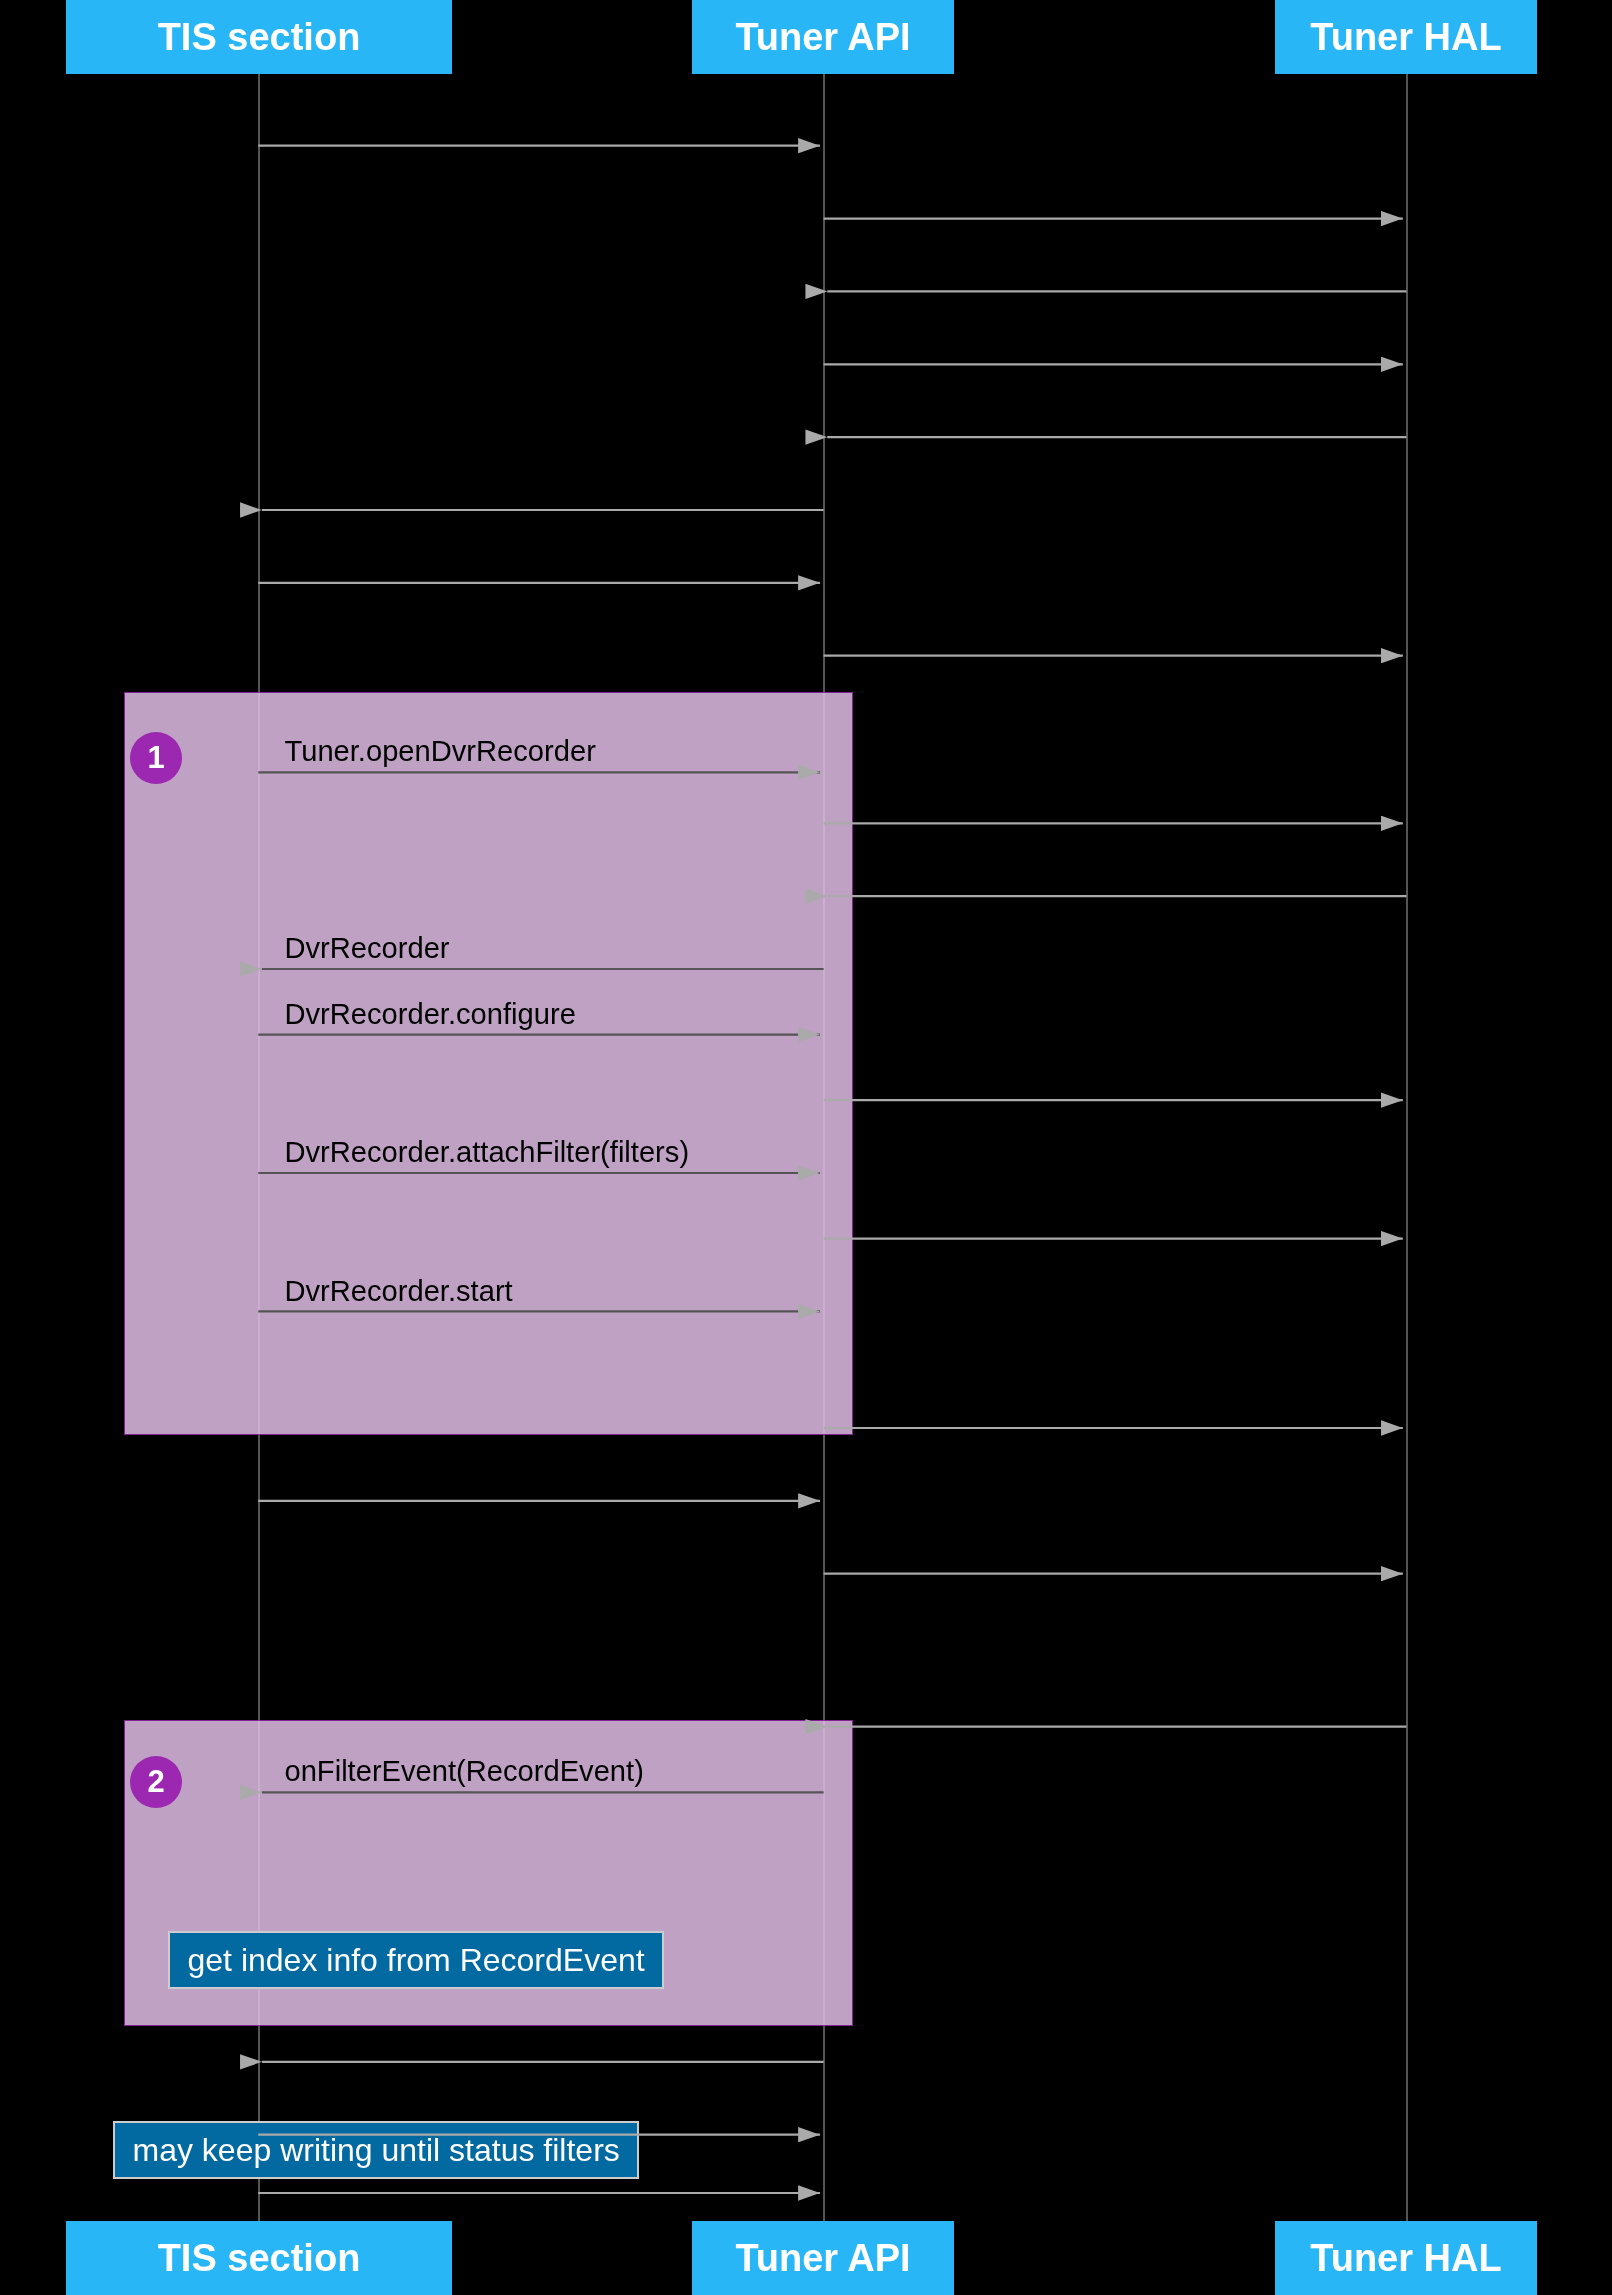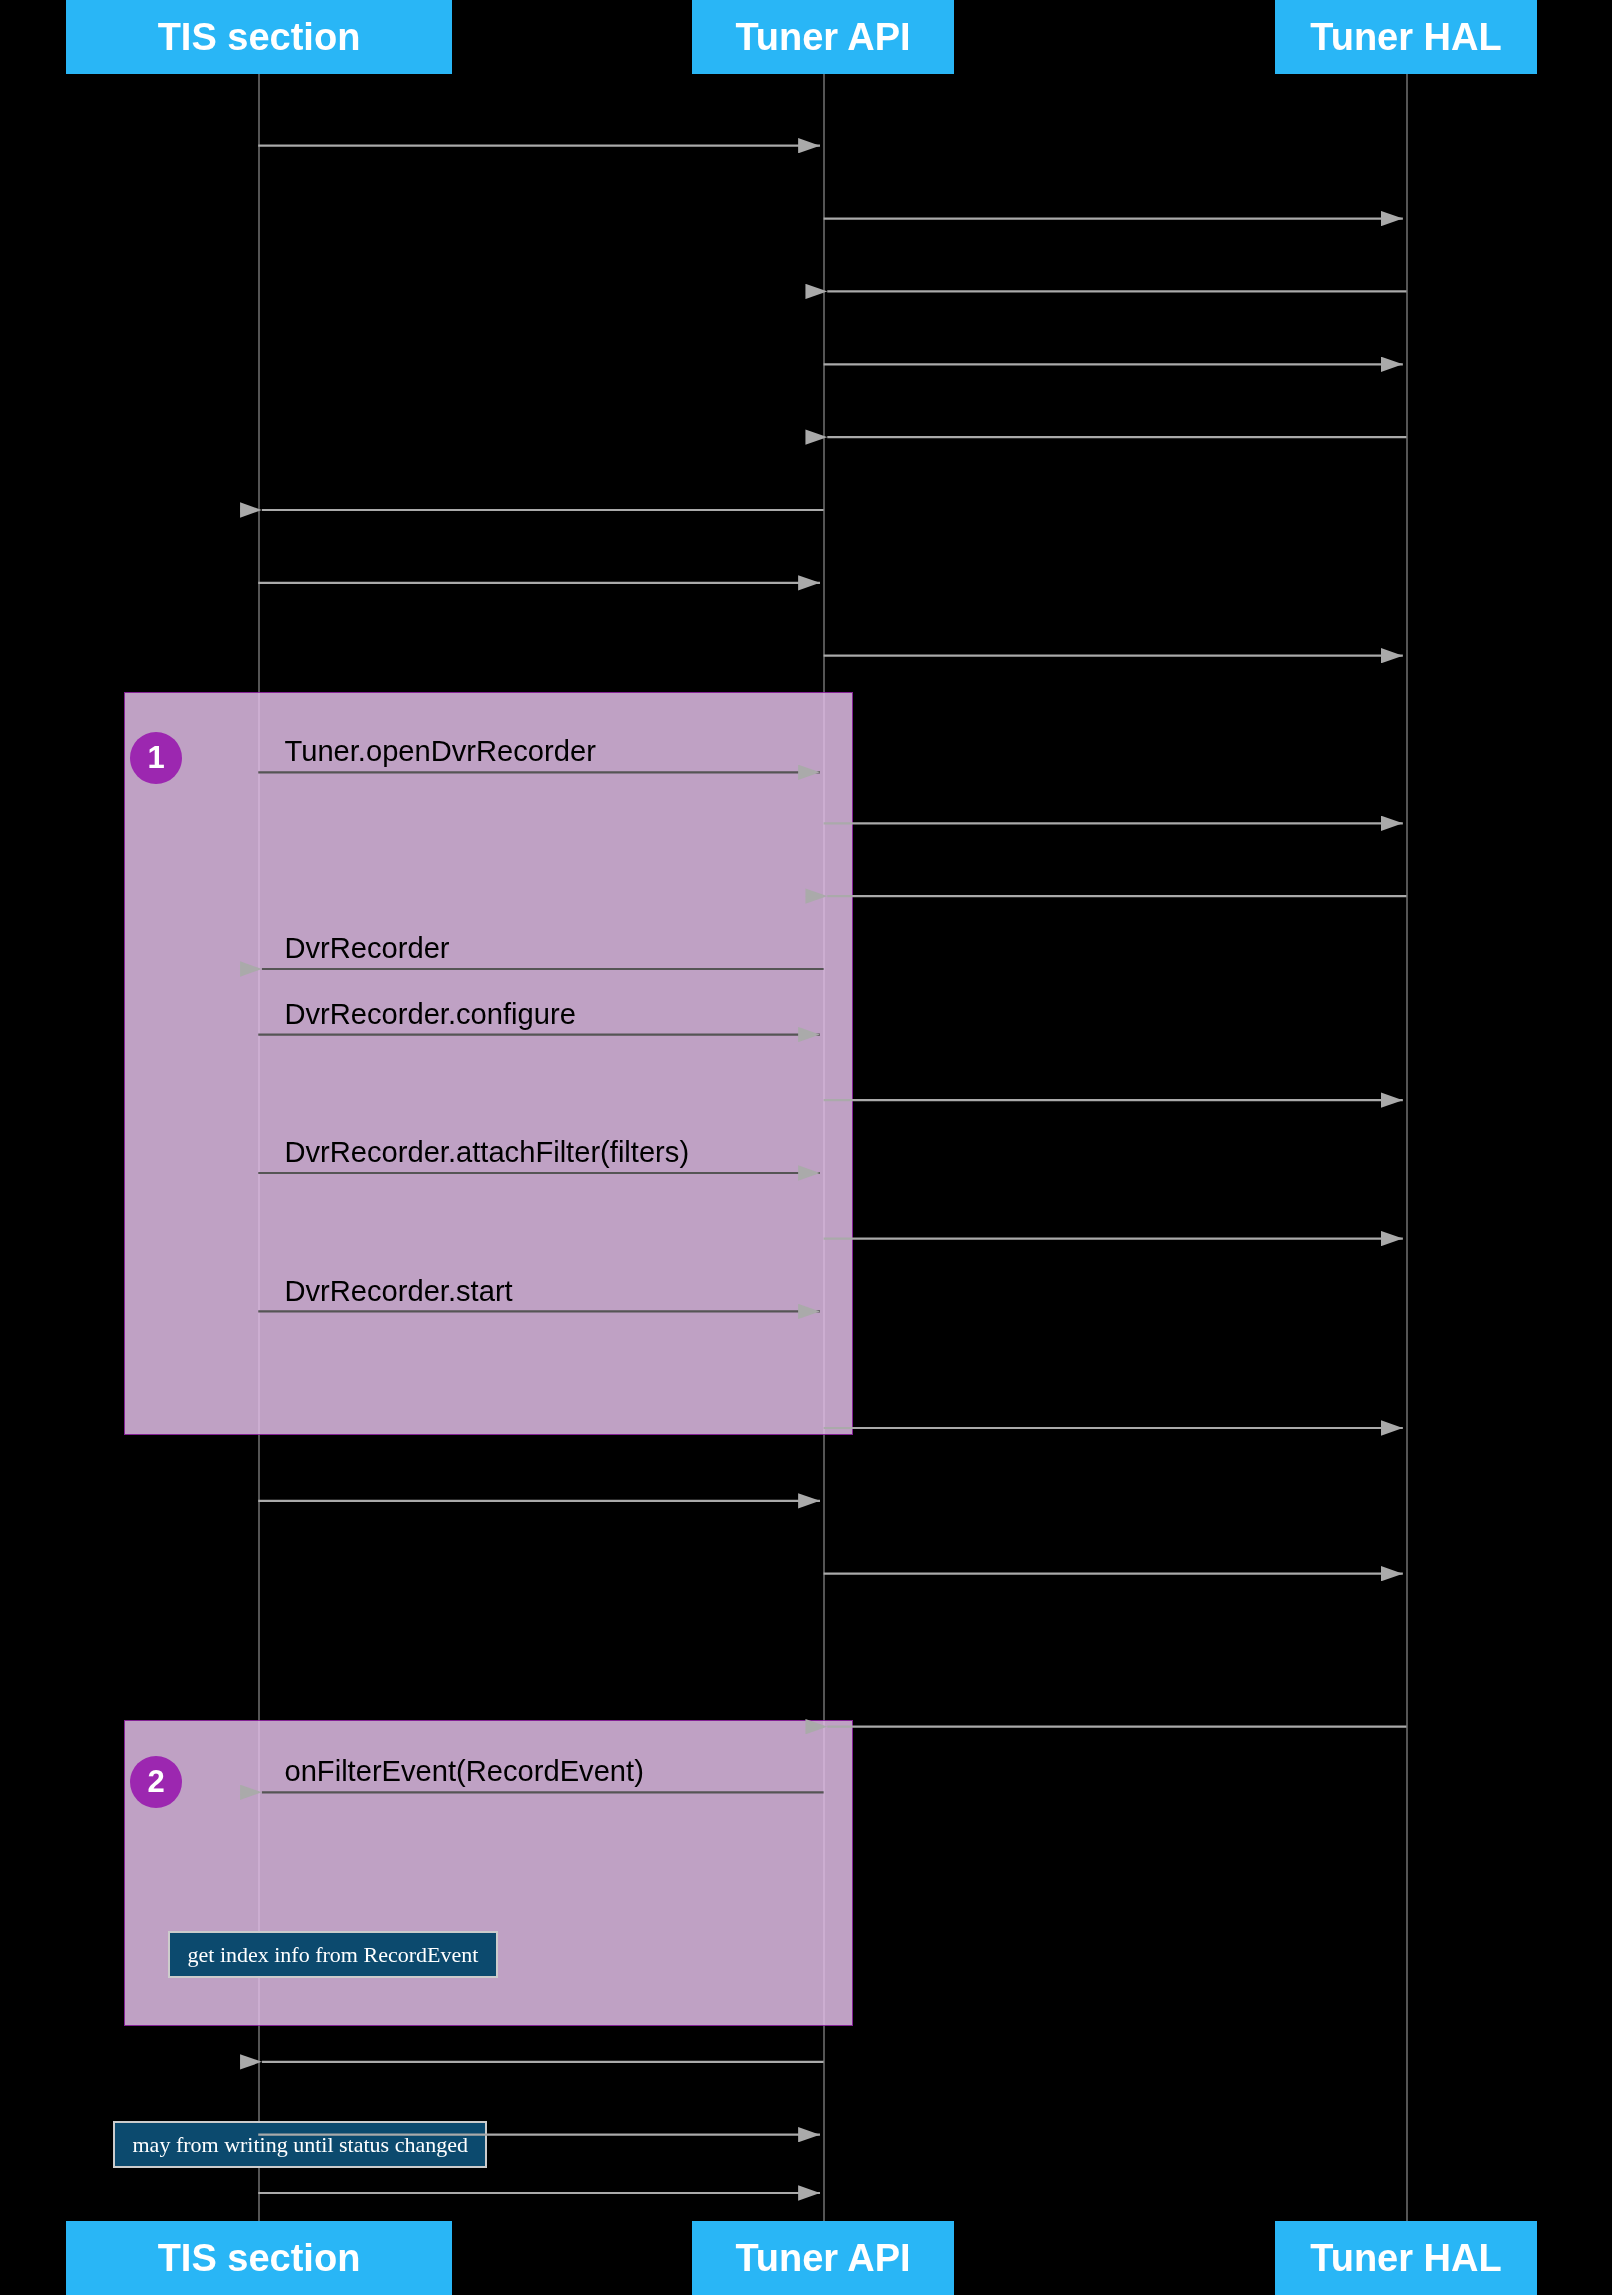--- a/index.html
+++ b/index.html
@@ -100,26 +100,25 @@
       font-weight: bold;
       display: flex;
       align-items: center;
       justify-content: center;
     }
 
     
     .note-box {
       position: absolute;
       border: 2.2px solid #ccc;
-      background: #0c4a6e;
-      color: #fff;
-      font-size: 22px;
+      background: #0369a1;
+      color: #fff;
+      font-size: 32px;
       padding: 8.7px 17.5px;
       white-space: nowrap;
-      font-family: Liberation Serif, serif;
     }
 
     
     svg.arrows-layer {
       position: absolute;
       top: 0; left: 0;
       width: 1613px;
       height: 2295px;
       pointer-events: none;
     }
@@ -161,21 +160,21 @@
 
 <div class="step-circle" style="left: 130px; top: 1756px;">
   <span>2</span>
 </div>
 
 <div class="note-box" style="left: 168px; top: 1931px;">
   <span>get index info from RecordEvent</span>
 </div>
 
 <div class="note-box" style="left: 113px; top: 2121px;">
-  <span>may from writing until status changed</span>
+  <span>may keep writing until status filters</span>
 </div>
 
 <svg class="arrows-layer" viewBox="0 0 2213 3150" width="1613" height="2295">
   <defs>
     <marker id="arrowR" markerWidth="10" markerHeight="7" refX="10" refY="3.5" orient="auto">
       <polygon points="0 0, 10 3.5, 0 7" fill="#aaa"></polygon>
     </marker>
     <marker id="arrowL" markerWidth="10" markerHeight="7" refX="0" refY="3.5" orient="auto">
       <polygon points="10 0, 0 3.5, 10 7" fill="#aaa"></polygon>
     </marker>

